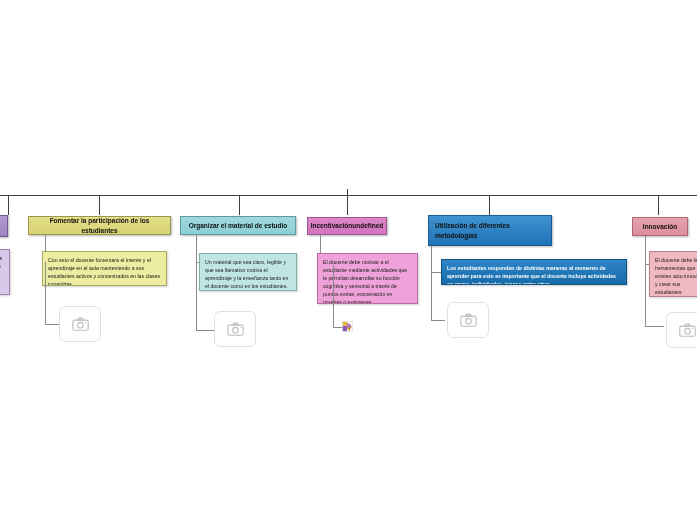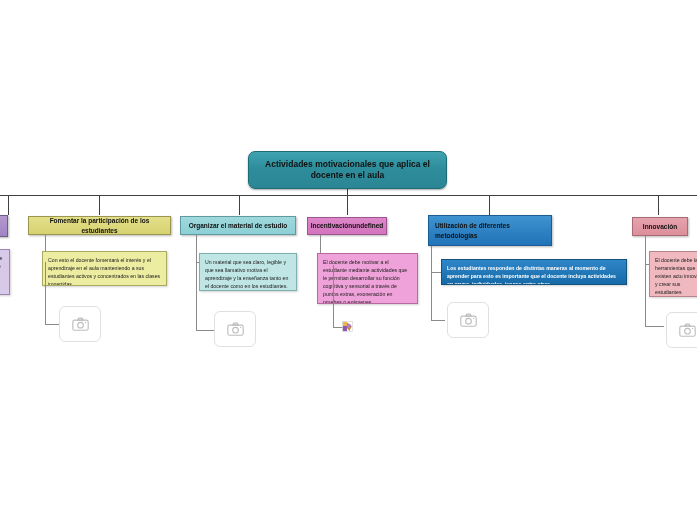--- a/index.html
+++ b/index.html
@@ -149,23 +149,20 @@
   <div class="conn conn-v" style="left:347px; top:189px; height:7px;"></div>
   <div class="conn conn-h" style="left:0px; top:195px; width:697px;"></div>
 
   <div class="conn conn-v" style="left:8px;   top:195px; height:20px;"></div>
   <div class="conn conn-v" style="left:99px;  top:195px; height:20px;"></div>
   <div class="conn conn-v" style="left:239px; top:195px; height:20px;"></div>
   <div class="conn conn-v" style="left:347px; top:195px; height:20px;"></div>
   <div class="conn conn-v" style="left:489px; top:195px; height:20px;"></div>
   <div class="conn conn-v" style="left:658px; top:195px; height:20px;"></div>
 
-  <div class="root-node">
-    <span>Actividades motivacionales que aplica el docente en el aula</span>
-  </div>
 
   <div class="branch-head head-purple center" style="left:-18px; top:215px; width:26px; height:22px;">
     
   </div>
 
   <div class="note note-purple" style="left:-22px; top:249px; width:32px; height:46px;">
     <span>n y b de s, poyo ar al</span>
   </div>
 
   <div class="branch-head head-yellow center" style="left:28px; top:216px; width:143px; height:19px;">

